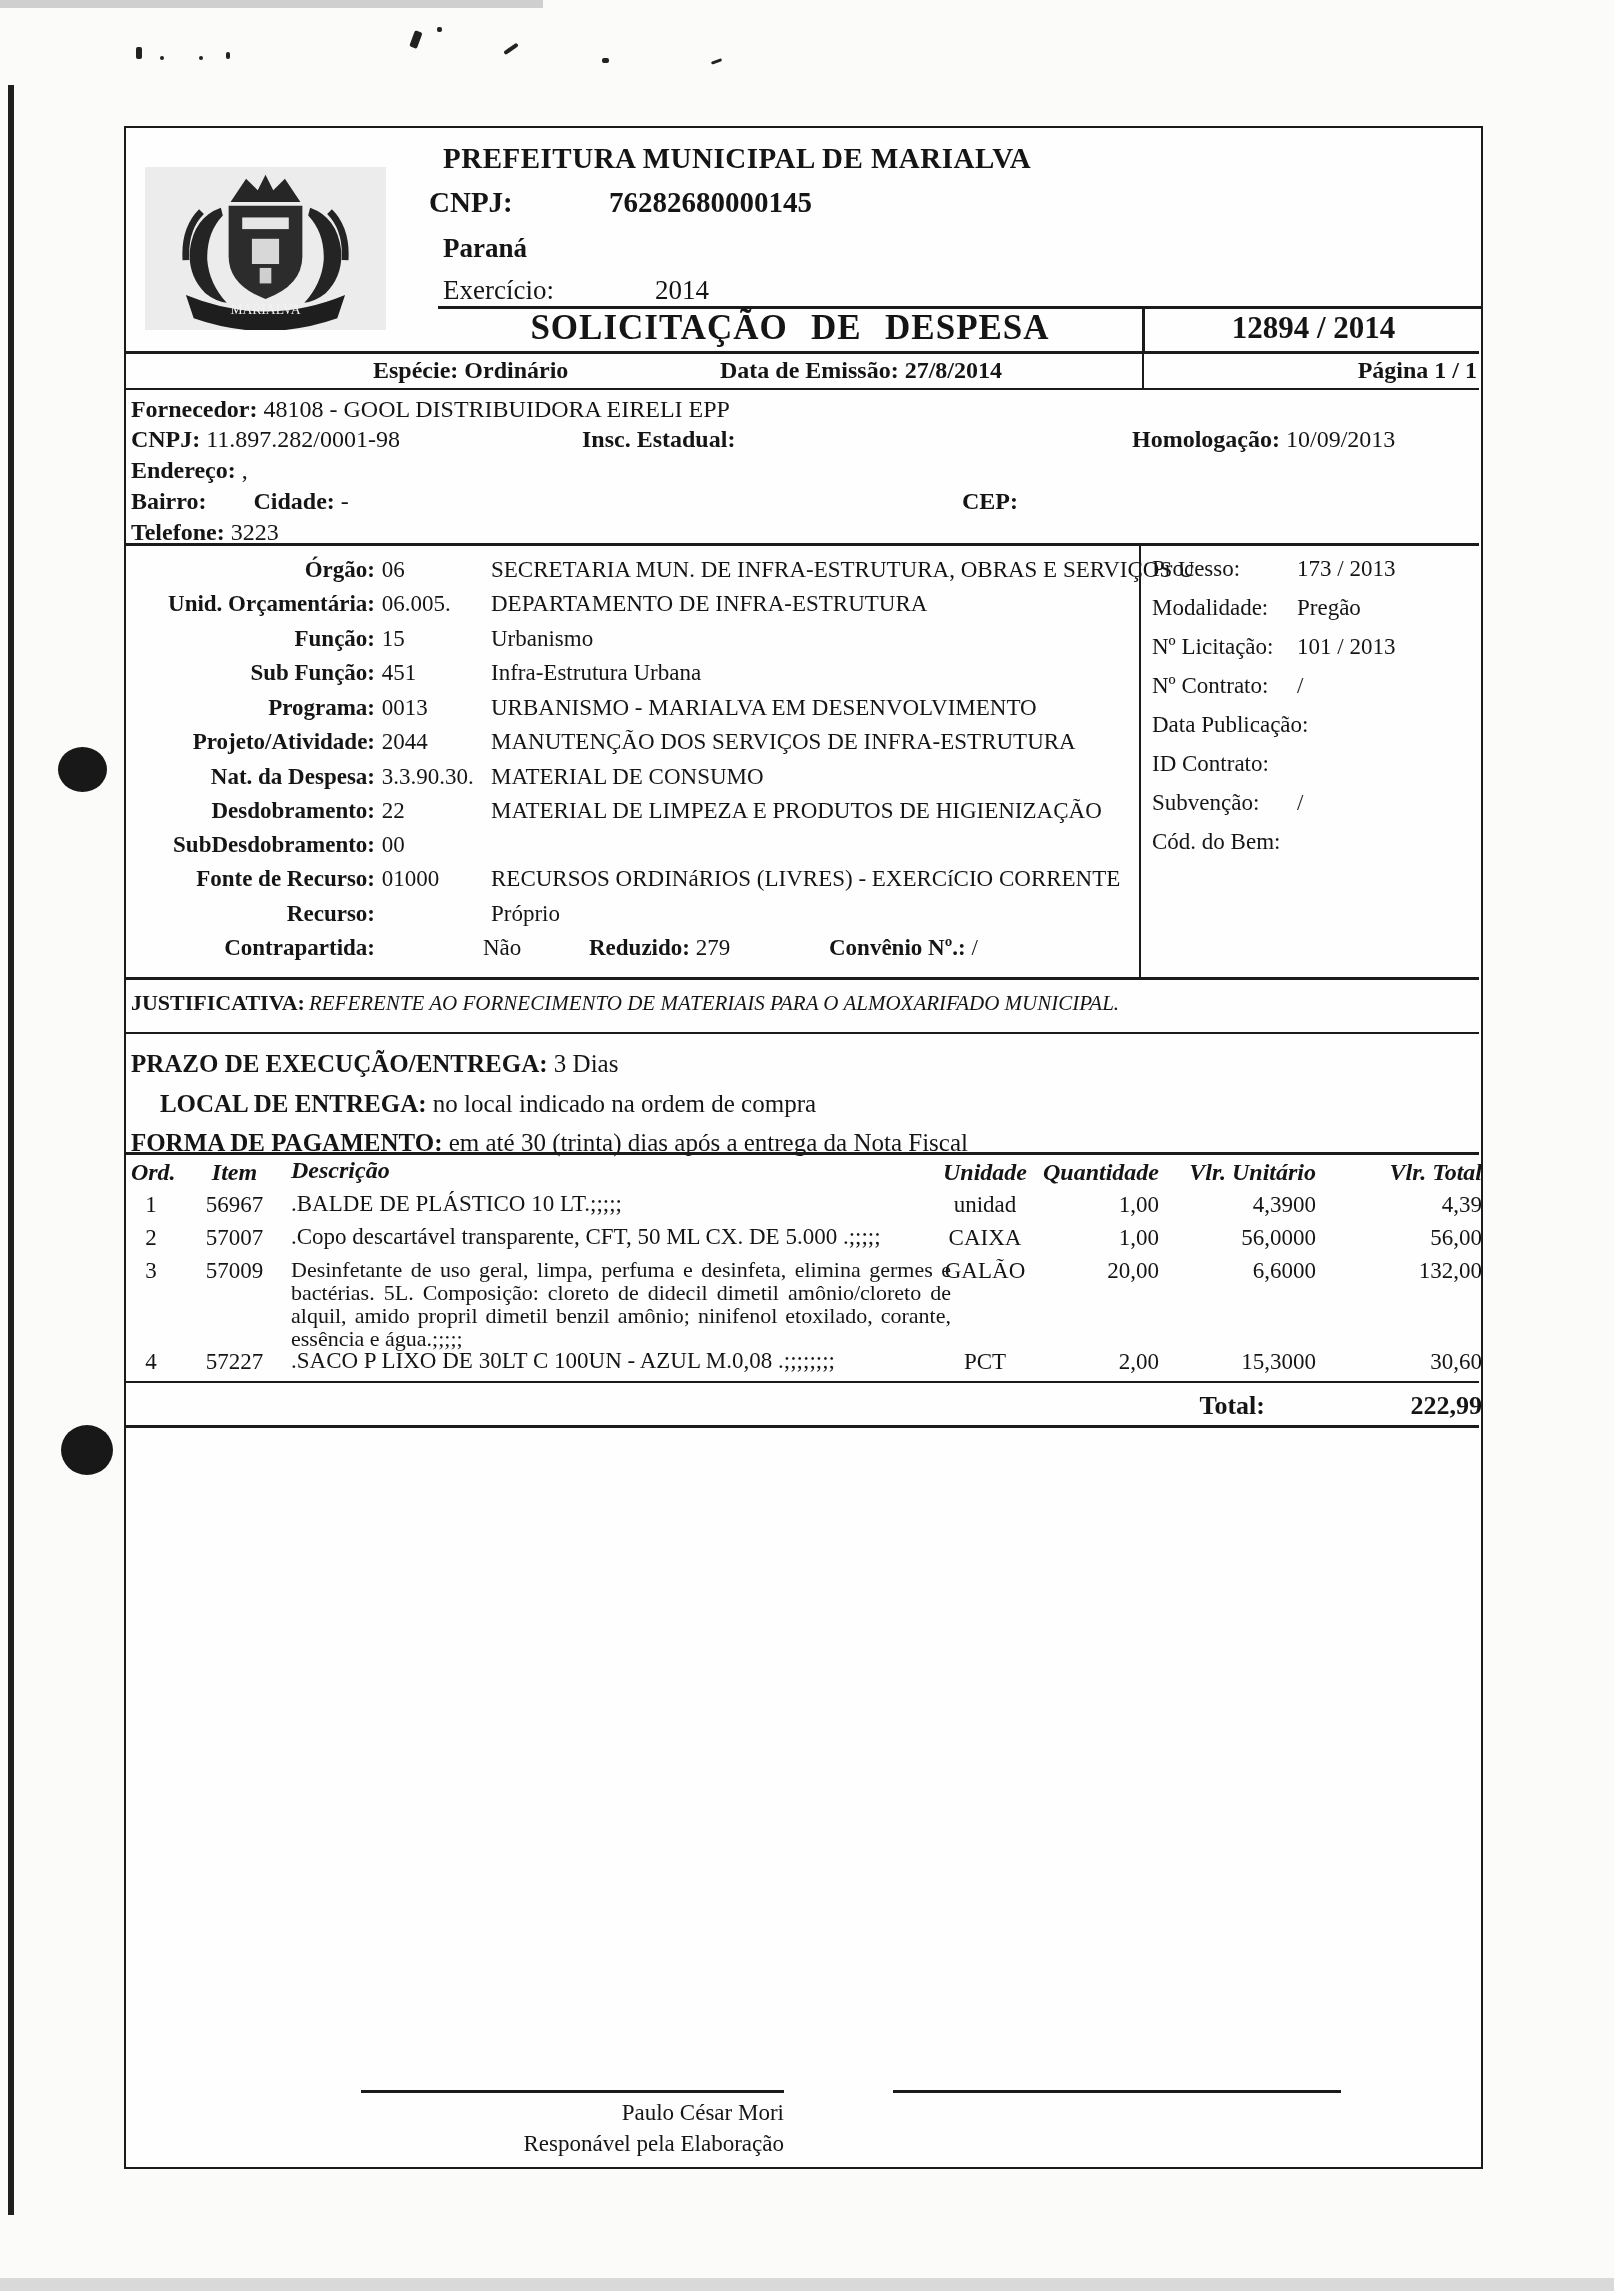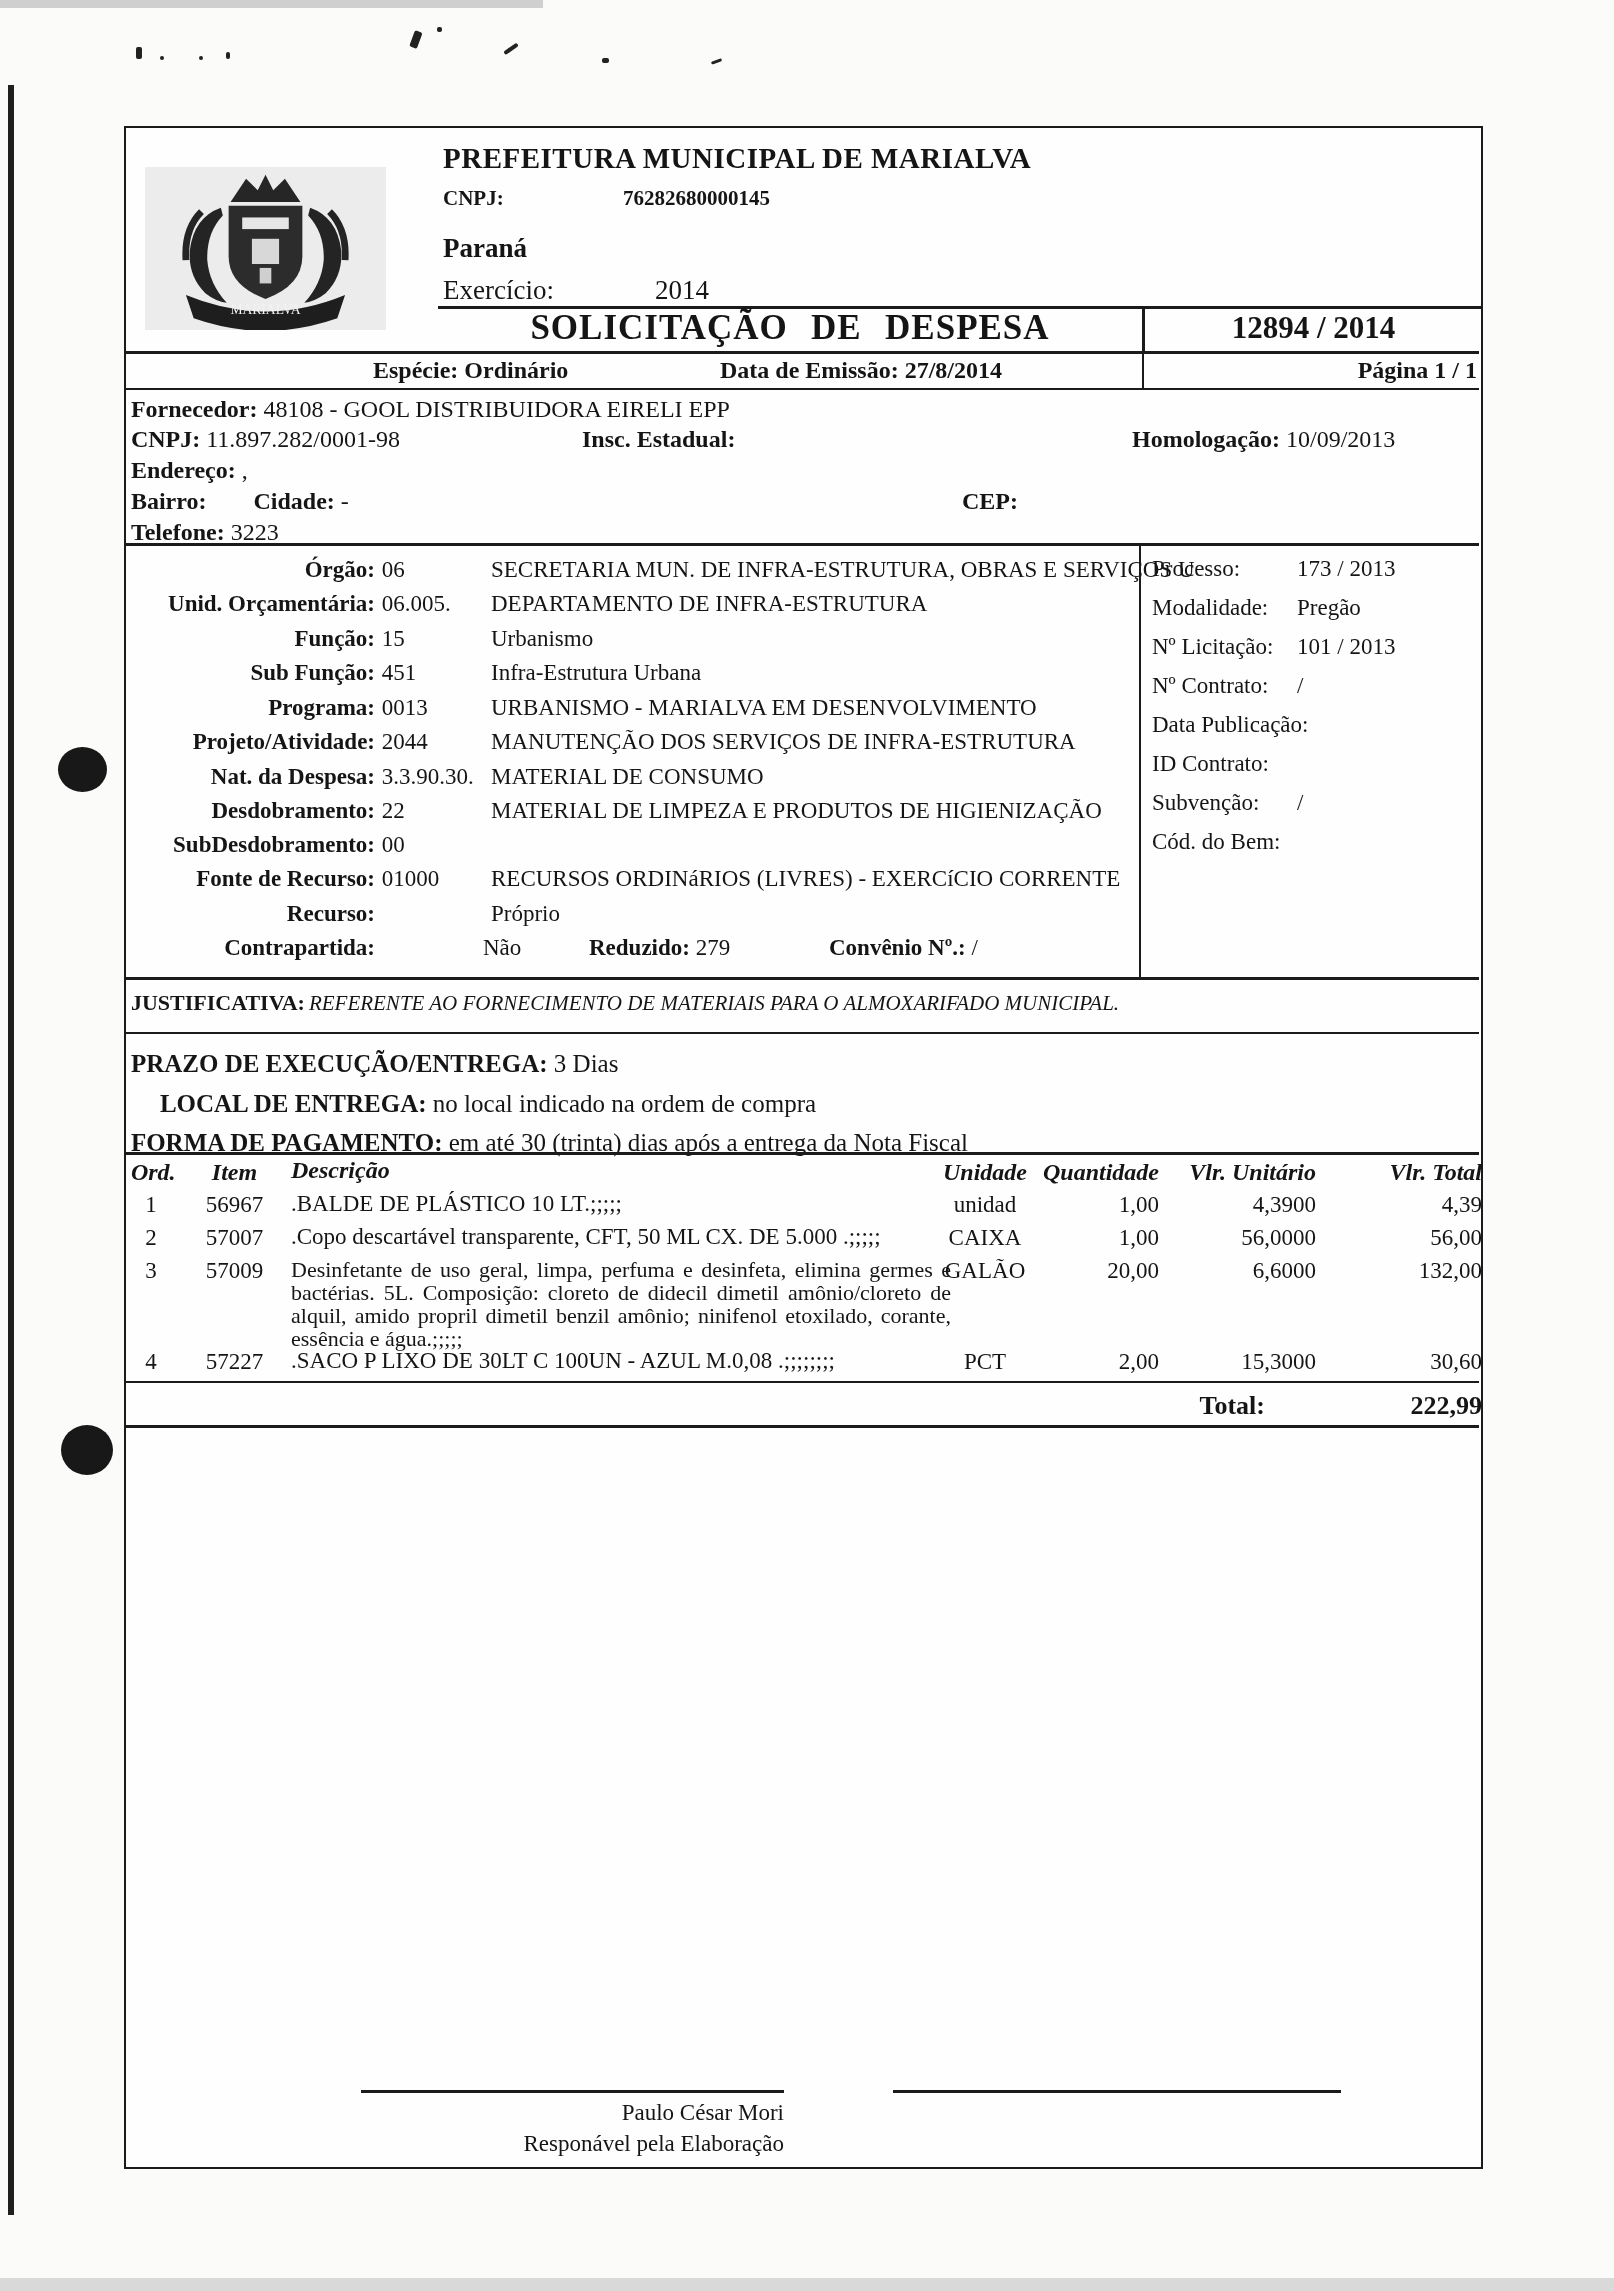--- a/index.html
+++ b/index.html
@@ -15,21 +15,21 @@
   .bottom-edge { position:absolute; left:0; top:2278px; width:1615px; height:12.6px; background:#d9d9d9; }
   .punch { position:absolute; background:#181818; border-radius:50%; }
   .speck { position:absolute; background:#222; border-radius:1.9px; }
 
   
   .doc { position:absolute; left:124px; top:126px; width:1359px; height:2043px; border:2.9px solid #1b1b1b; background:#fefefe; }
 
   
   .logo { position:absolute; left:19.4px; top:39px; width:241px; height:163px; background:#ececec; }
   .h-org { position:absolute; left:317px; top:13.6px; font-size:29px; letter-spacing:0.5px; }
-  .h-cnpj { position:absolute; left:317px; top:58px; font-size:21px; }
+  .h-cnpj { position:absolute; left:303px; top:58px; font-size:29px; }
   .h-cnpj .lbl { display:inline-block; width:180px; }
   .h-state { position:absolute; left:317px; top:105px; font-size:27px; }
   .h-exe { position:absolute; left:317px; top:147px; font-size:27px; }
   .h-exe .lbl { display:inline-block; width:212px; }
 
   
   .title { position:absolute; left:312px; top:180px; width:704px; text-align:center; font-size:35px; font-weight:bold; word-spacing:13.6px; letter-spacing:1px; }
   .docnum { position:absolute; left:1016px; top:182px; width:343px; text-align:center; font-size:31px; font-weight:bold; }
 
   

